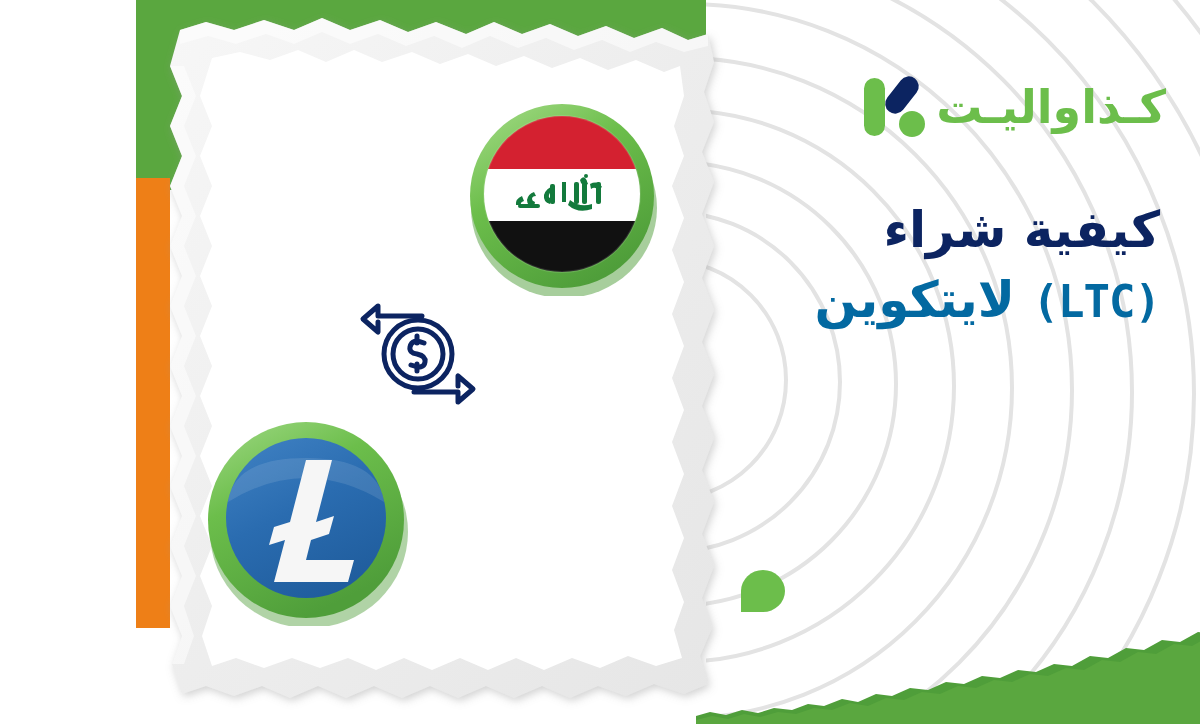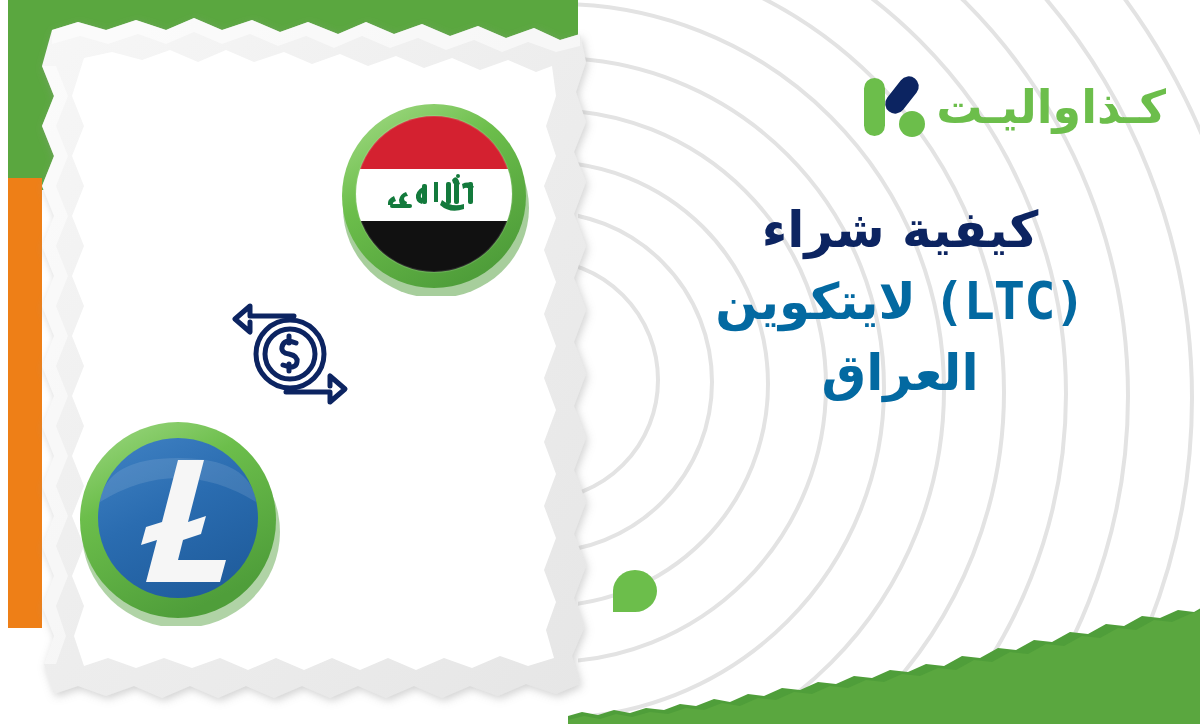--- a/index.html
+++ b/index.html
@@ -1,21 +1,21 @@
 <!DOCTYPE html>
 <html lang="ar" dir="rtl"><head>
 <meta charset="utf-8">
 <title>How to buy Litecoin in Iraq</title>
 <style>
   html,body{margin:0;padding:0;background:#ffffff;}
   body{font-family:"DejaVu Sans","Liberation Sans",sans-serif;}
 
   .canvas{
     position:relative;
-    width:1192px;height:724px;
+    width:1064px;height:724px;
     overflow:hidden;
     background:#ffffff;
   }
 
   
   .bg-green-top{
     position:absolute;left:0;top:0;width:640px;height:52px;
     background:#5aa73f;
   }
   .bg-green-topleft{
@@ -61,30 +61,30 @@
   }
   .logo-text{
     font-size:46px;font-weight:700;color:#6cbe4b;
     letter-spacing:0px;line-height:1;white-space:nowrap;
   }
   .logo-mark{width:66px;height:70px;flex:0 0 auto;}
 
   
   .headline{
     position:absolute;right:40px;top:195px;width:520px;
-    text-align:center;direction:rtl;
+    direction:rtl;
   }
   .hl-line{
     font-size:50px;font-weight:700;line-height:1.40;
     white-space:nowrap;
   }
   .navy{color:#0c2461;}
   .green{color:#0369a1;}
   .ltc-latin{font-family:"DejaVu Sans Mono","Liberation Mono",monospace;
-             font-size:52px;font-weight:700;letter-spacing:-1px;}
+             font-size:44px;font-weight:700;letter-spacing:-1px;}
 
   
   .teardrop{
     position:absolute;left:605px;top:570px;width:44px;height:42px;
     background:#6cbe4b;
     border-radius:50% 50% 50% 0;
   }
 
   
   .flag-coin{
@@ -296,18 +296,17 @@
       </svg>
     </span>
   </div>
 
   <div class="headline">
     <div class="hl-line navy">كيفية شراء</div>
     <div class="hl-line">
       <span class="green ltc-latin">(LTC)</span>
       <span class="green">لايتكوين</span>
     </div>
-    <div class="hl-line green">العراق</div>
   </div>
 
   <div class="teardrop"></div>
 
 </div>
 
 </body></html>

